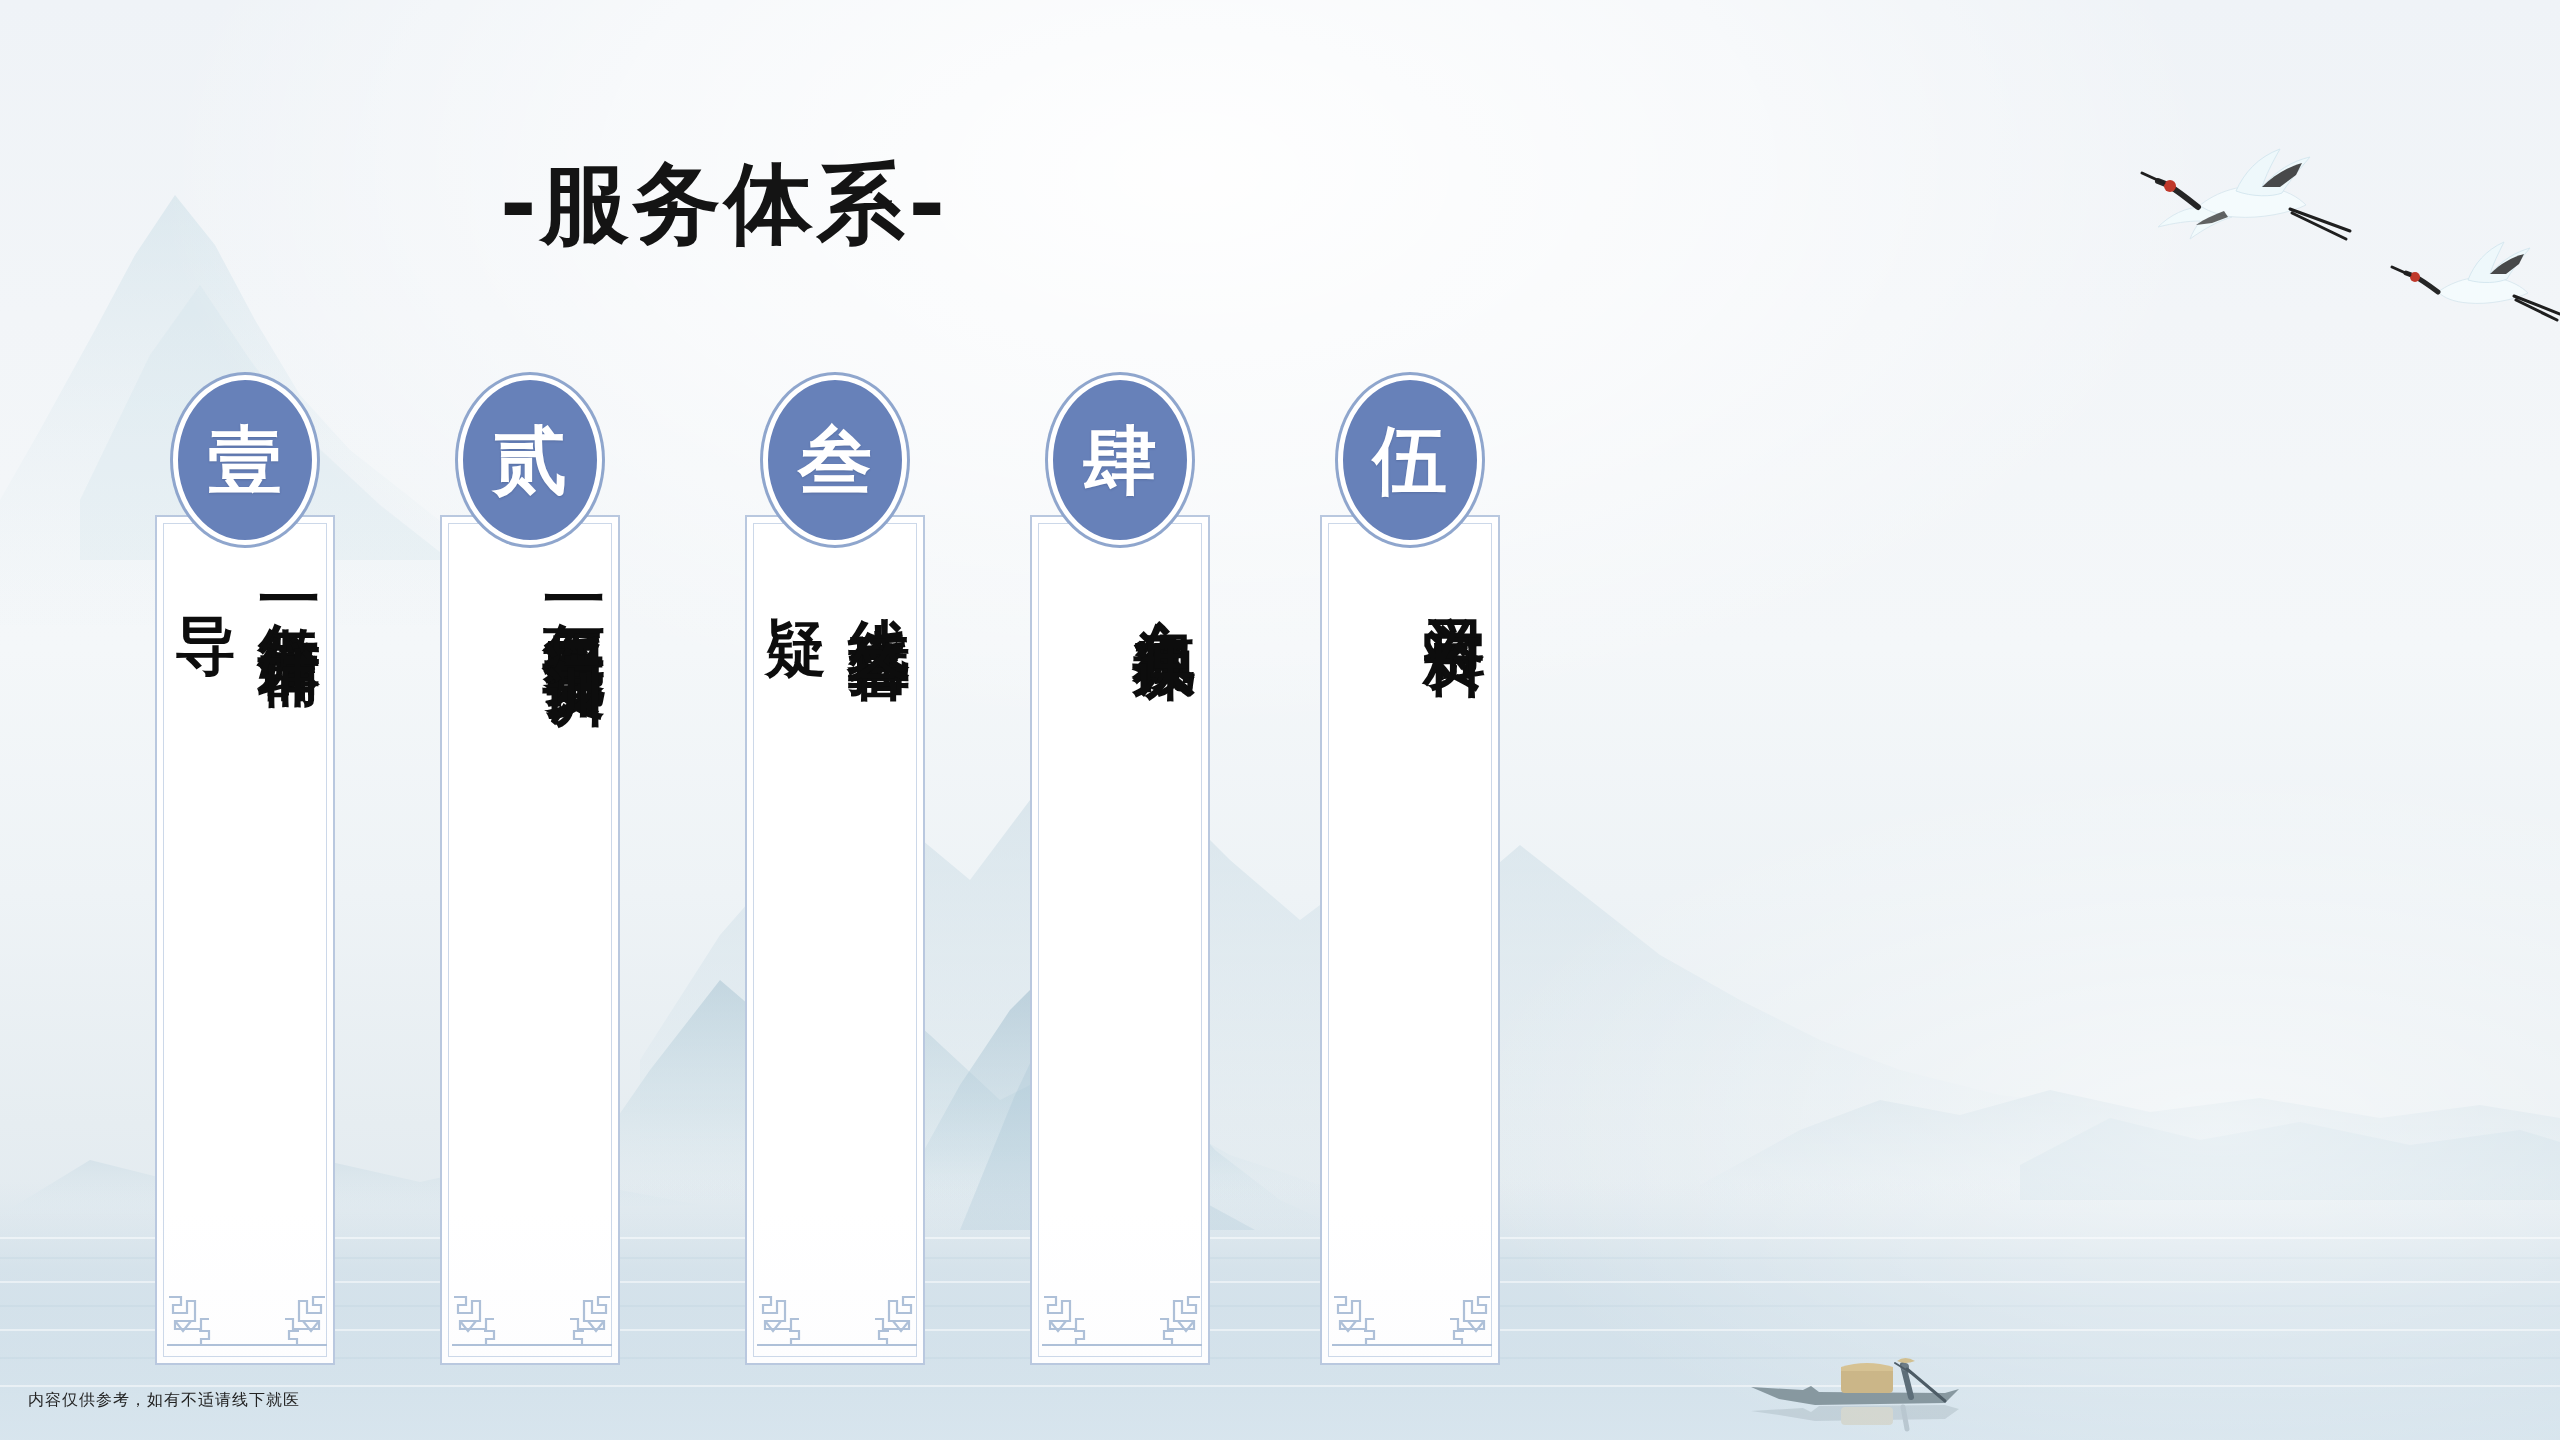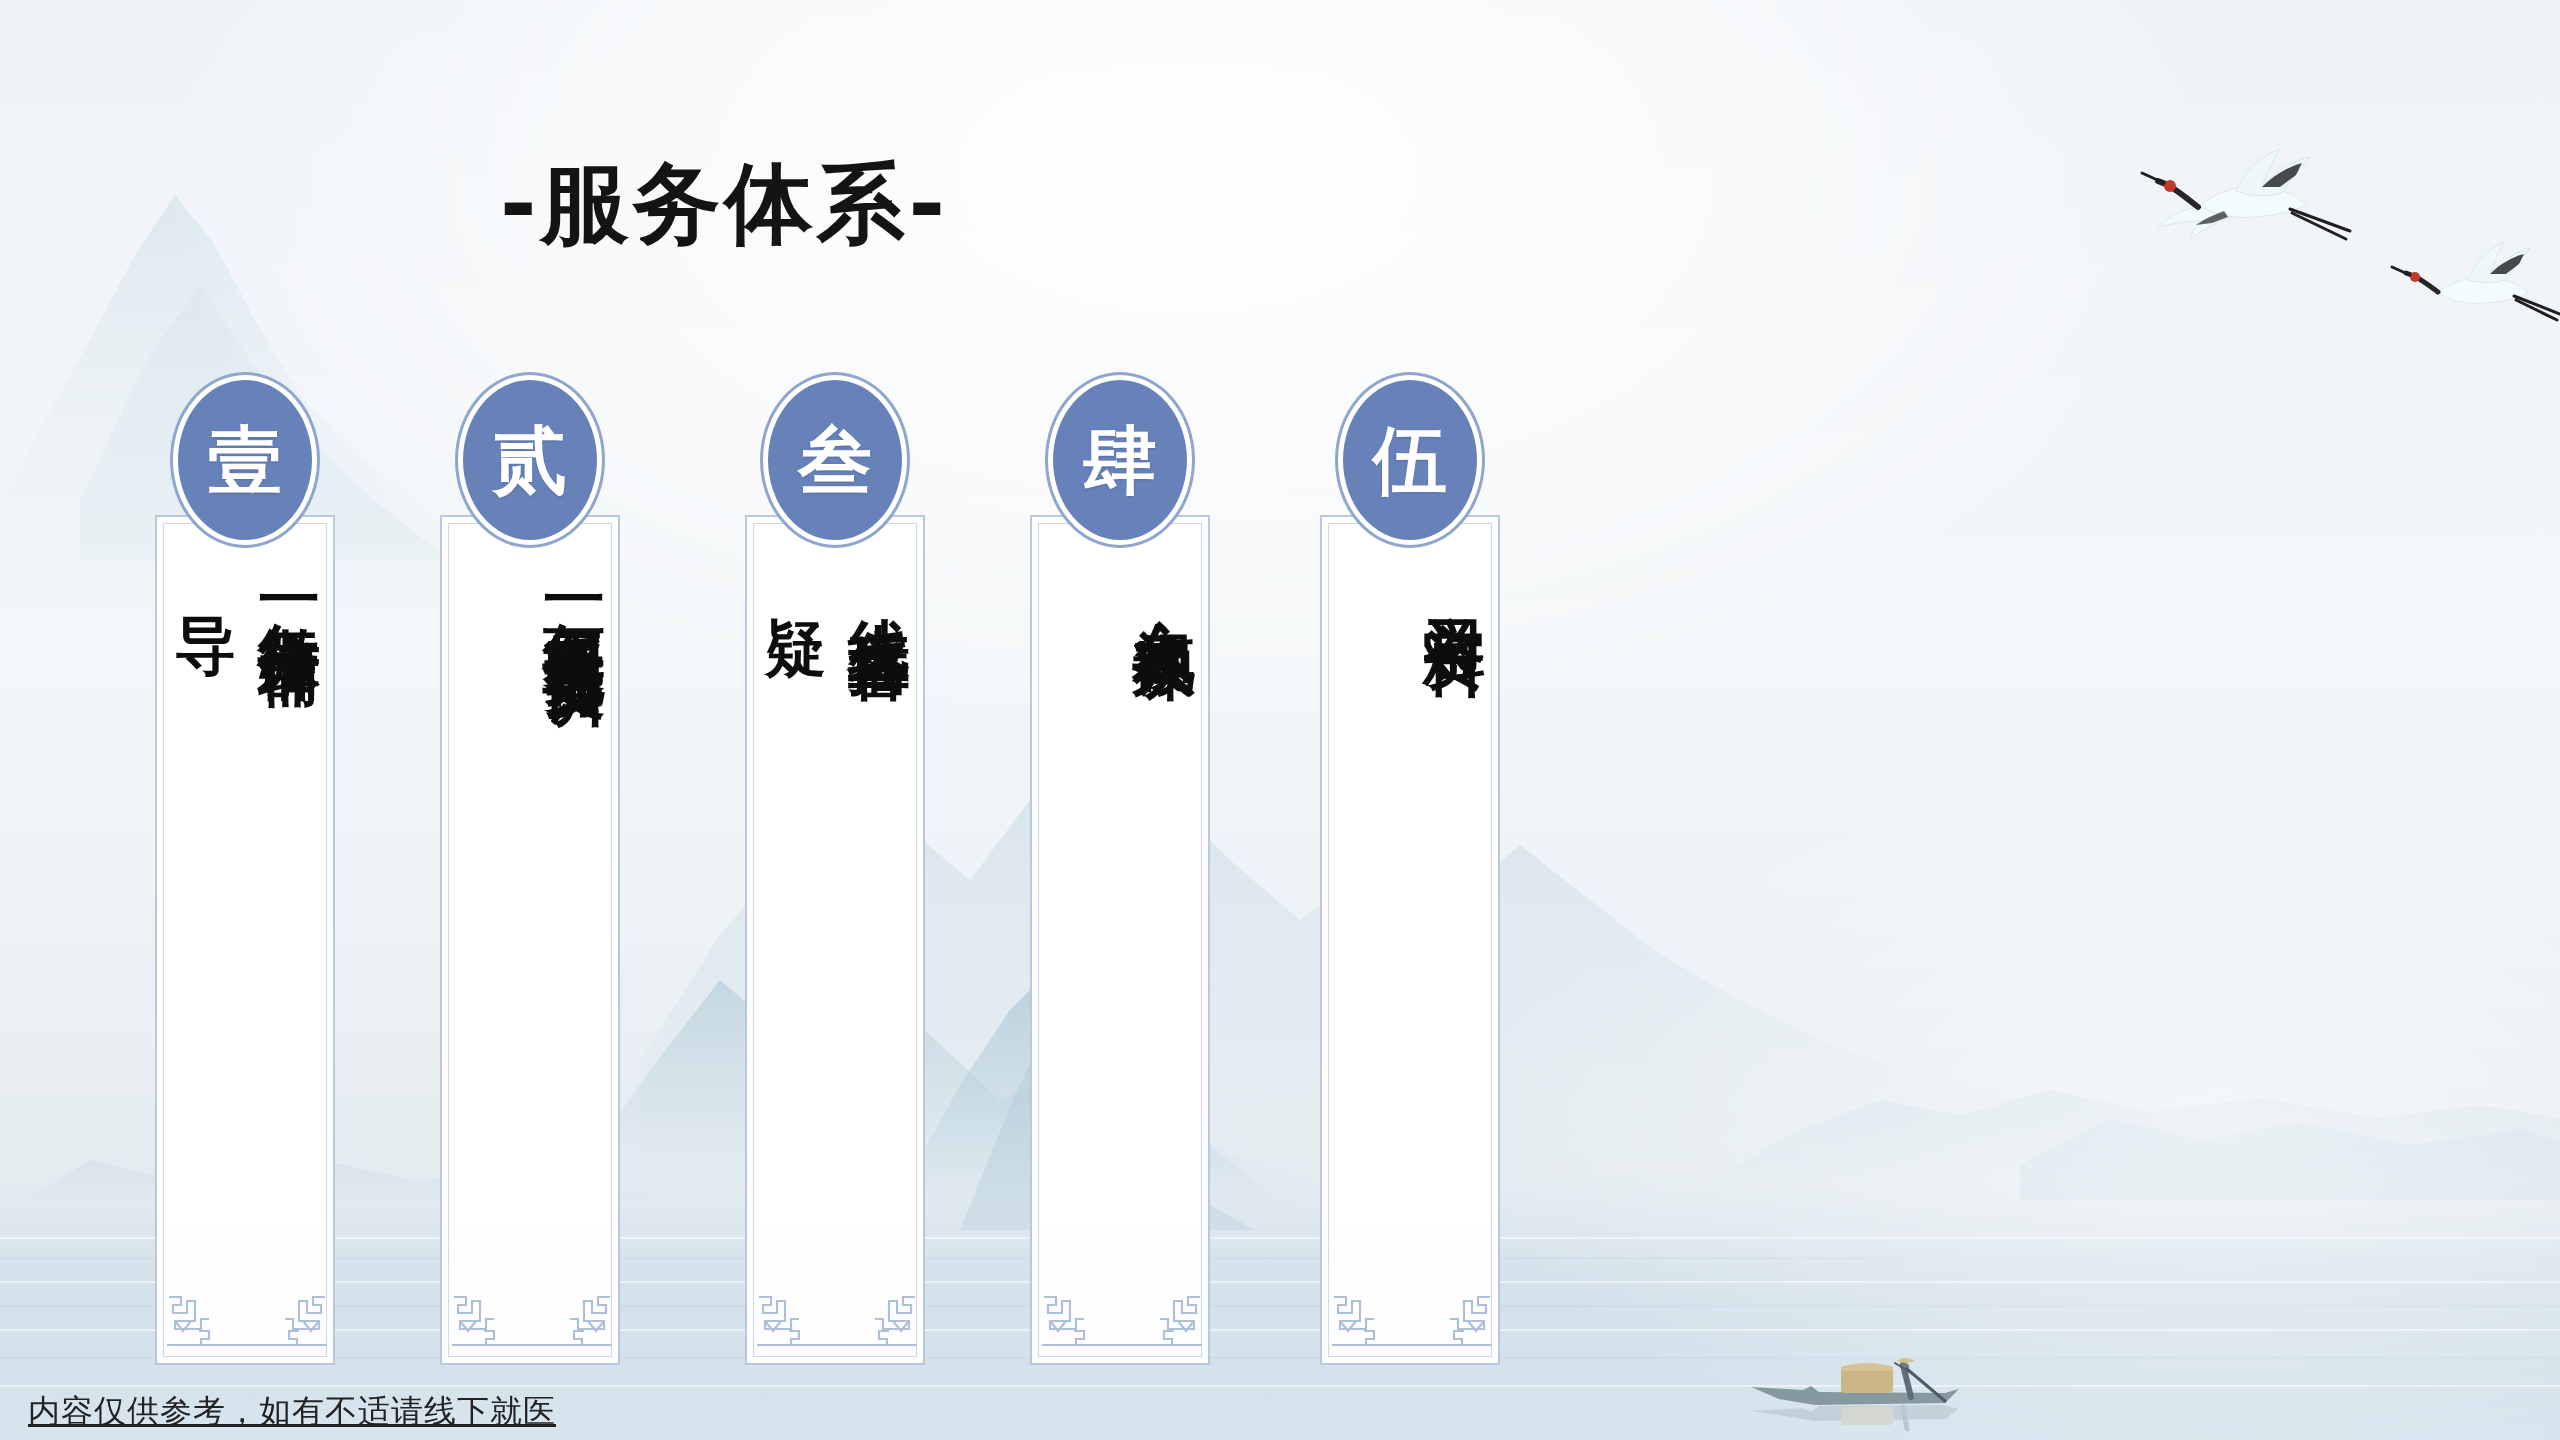--- a/index.html
+++ b/index.html
@@ -81,23 +81,22 @@
   }
   .badge span{
     color:#ffffff;font-size:74px;font-weight:bold;line-height:1;
     font-family:"DejaVu Sans","Liberation Sans",sans-serif;
     text-shadow:0 1px 2px rgba(40,60,100,.25);
   }
 
   
   #footnote{
     position:absolute;left:28px;top:1390px;
-    font-size:32px;color:#232323;letter-spacing:1px;white-space:nowrap;
+    font-size:16px;color:#232323;letter-spacing:1px;white-space:nowrap;
     font-family:"DejaVu Sans","Liberation Sans",sans-serif;
-    text-decoration:underline;
   }
 
   
   .crane{position:absolute;pointer-events:none;}
   .boat{position:absolute;pointer-events:none;}
 </style>
 </head>
 <body>
 
 <div id="stage">

